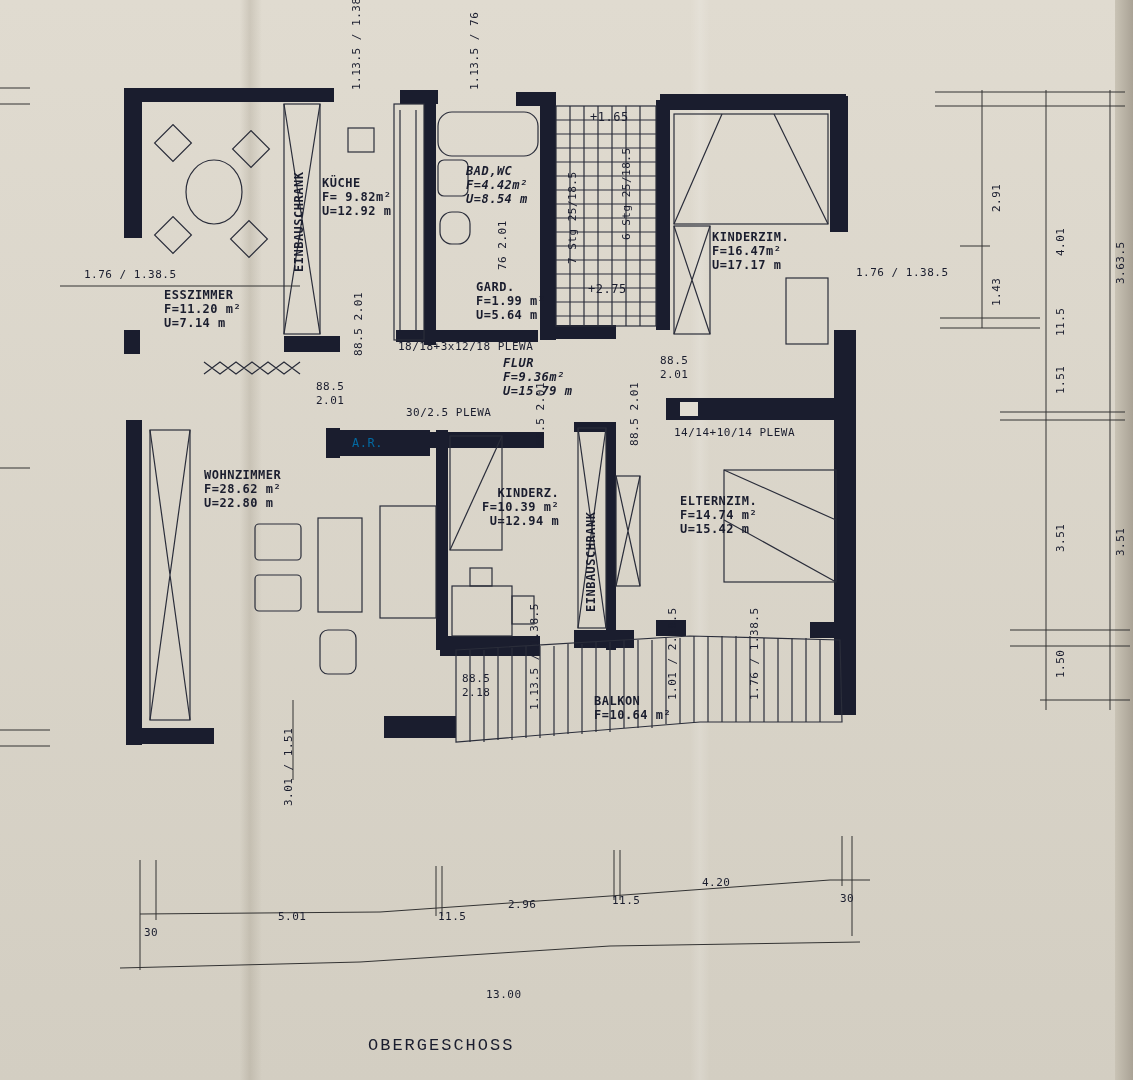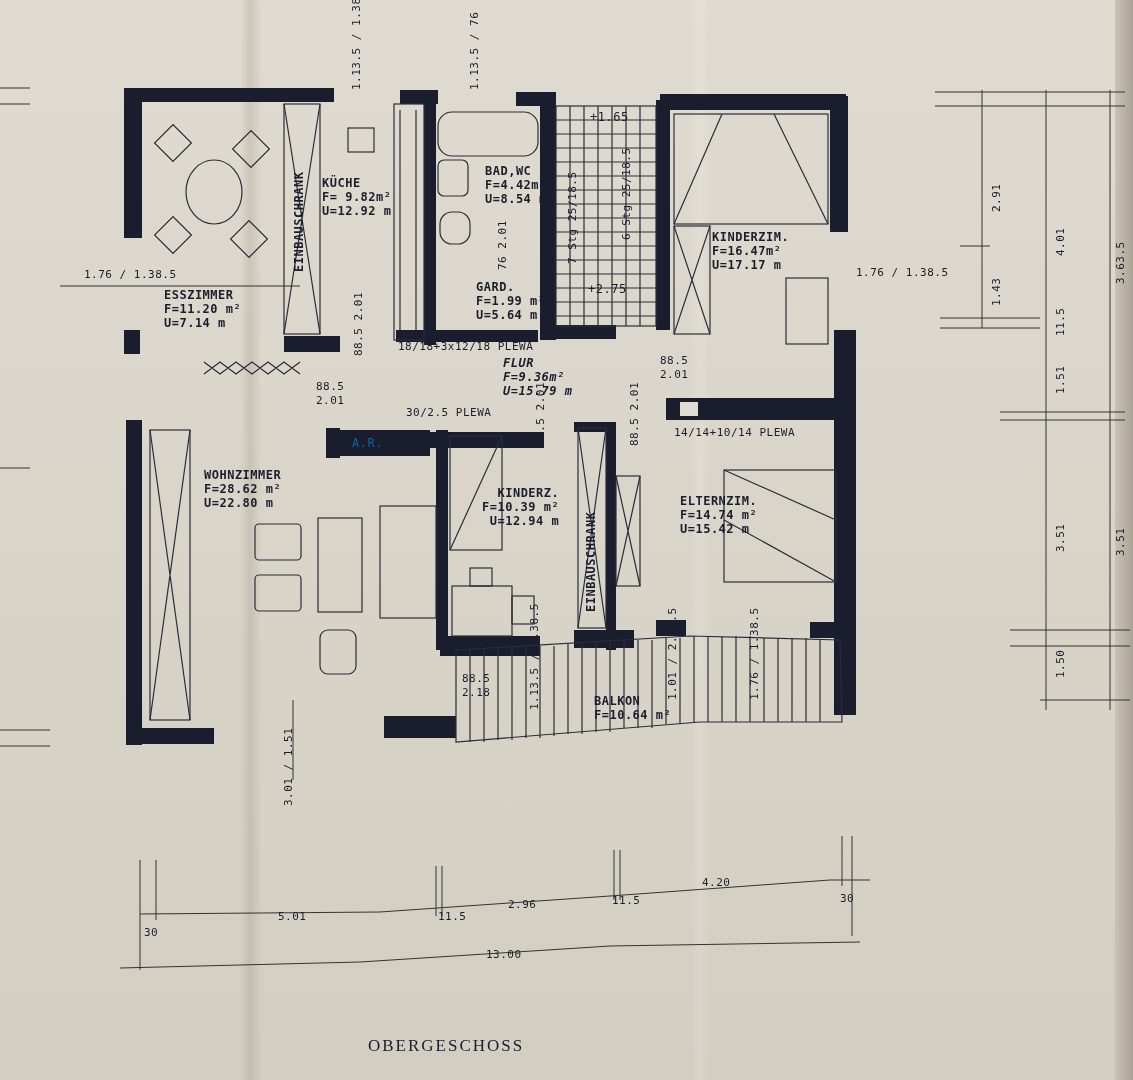--- a/index.html
+++ b/index.html
@@ -7,21 +7,21 @@
     background:#d9d4c8;font-family:"Liberation Sans",sans-serif;color:#1a1d2e;}
   .paper{position:absolute;inset:0;background:
      linear-gradient(90deg,rgba(0,0,0,0) 0,rgba(0,0,0,0) 240px,rgba(120,110,90,.18) 250px,rgba(0,0,0,0) 262px,rgba(0,0,0,0) 690px,rgba(255,255,255,.15) 700px,rgba(0,0,0,0) 710px),
      linear-gradient(180deg,#e0dbd0,#d3cec2);}
   .edge{position:absolute;right:0;top:0;width:18px;height:1080px;background:linear-gradient(90deg,#c9c3b5,#a9a295);}
   svg{position:absolute;left:0;top:0;}
   .lbl{position:absolute;font-family:"DejaVu Sans Mono",monospace;font-size:12px;line-height:14px;color:#1a1d2e;white-space:nowrap;letter-spacing:.5px;}
   .room{font-weight:bold;}
   .vert{transform:rotate(-90deg);transform-origin:left top;}
   .dim{font-size:11px;}
-  .title{position:absolute;left:368px;top:1036px;font-family:Liberation Serif, serif;font-size:17px;letter-spacing:2px;color:#1a1d2e;}
+  .title{position:absolute;left:368px;top:1036px;font-family:Liberation Mono, monospace;font-size:17px;letter-spacing:2px;color:#1a1d2e;}
 </style>
 </head>
 <body>
 
 <div class="paper"></div>
 <div class="edge"></div>
 
 <svg width="1133" height="1080">
   <g fill="#1a1d2e">
 
@@ -128,21 +128,21 @@
 <div class="lbl room" style="left:164px;top:288px;">
   <div>ESSZIMMER</div>
   <div>F=11.20 m²</div>
   <div>U=7.14 m</div>
 </div>
 <div class="lbl room" style="left:322px;top:176px;">
   <div>KÜCHE</div>
   <div>F= 9.82m²</div>
   <div>U=12.92 m</div>
 </div>
-<div class="lbl room" style="left:485px;top:164px;">
+<div class="lbl room" style="left:466px;top:164px;font-style:italic;">
   <div>BAD,WC</div>
   <div>F=4.42m²</div>
   <div>U=8.54 m</div>
 </div>
 <div class="lbl room" style="left:476px;top:280px;">
   <div>GARD.</div>
   <div>F=1.99 m²</div>
   <div>U=5.64 m</div>
 </div>
 <div class="lbl room" style="left:712px;top:230px;">
@@ -213,21 +213,21 @@
 <div class="lbl vert dim" style="left:748px;top:700px;">1.76 / 1.38.5</div>
 <div class="lbl vert dim" style="left:282px;top:806px;">3.01 / 1.51</div>
 
 <div class="lbl dim" style="left:144px;top:926px;">30</div>
 <div class="lbl dim" style="left:278px;top:910px;">5.01</div>
 <div class="lbl dim" style="left:438px;top:910px;">11.5</div>
 <div class="lbl dim" style="left:508px;top:898px;">2.96</div>
 <div class="lbl dim" style="left:612px;top:894px;">11.5</div>
 <div class="lbl dim" style="left:702px;top:876px;">4.20</div>
 <div class="lbl dim" style="left:840px;top:892px;">30</div>
-<div class="lbl dim" style="left:486px;top:948px;">13.00</div>
+<div class="lbl dim" style="left:486px;top:988px;">13.00</div>
 
 <div class="lbl vert dim" style="left:990px;top:212px;">2.91</div>
 <div class="lbl vert dim" style="left:990px;top:306px;">1.43</div>
 <div class="lbl vert dim" style="left:1054px;top:256px;">4.01</div>
 <div class="lbl vert dim" style="left:1054px;top:336px;">11.5</div>
 <div class="lbl vert dim" style="left:1054px;top:394px;">1.51</div>
 <div class="lbl vert dim" style="left:1054px;top:552px;">3.51</div>
 <div class="lbl vert dim" style="left:1054px;top:678px;">1.50</div>
 <div class="lbl vert dim" style="left:1114px;top:284px;">3.63.5</div>
 <div class="lbl vert dim" style="left:1114px;top:556px;">3.51</div>

